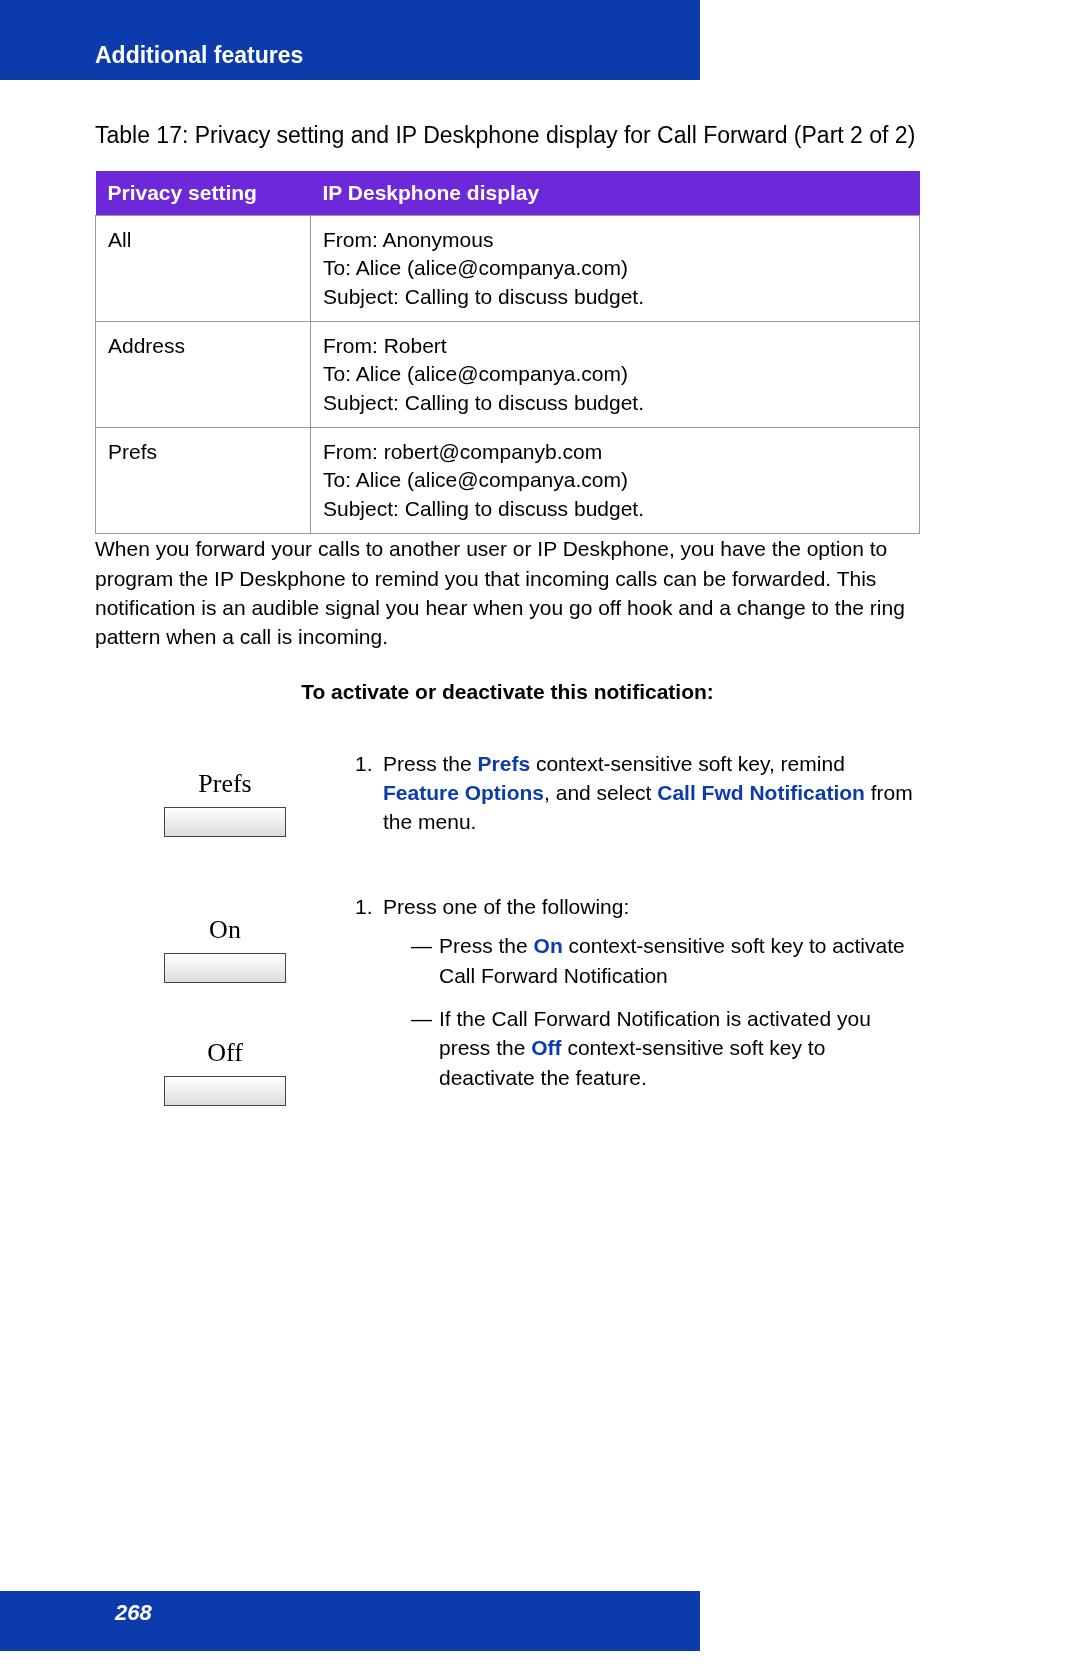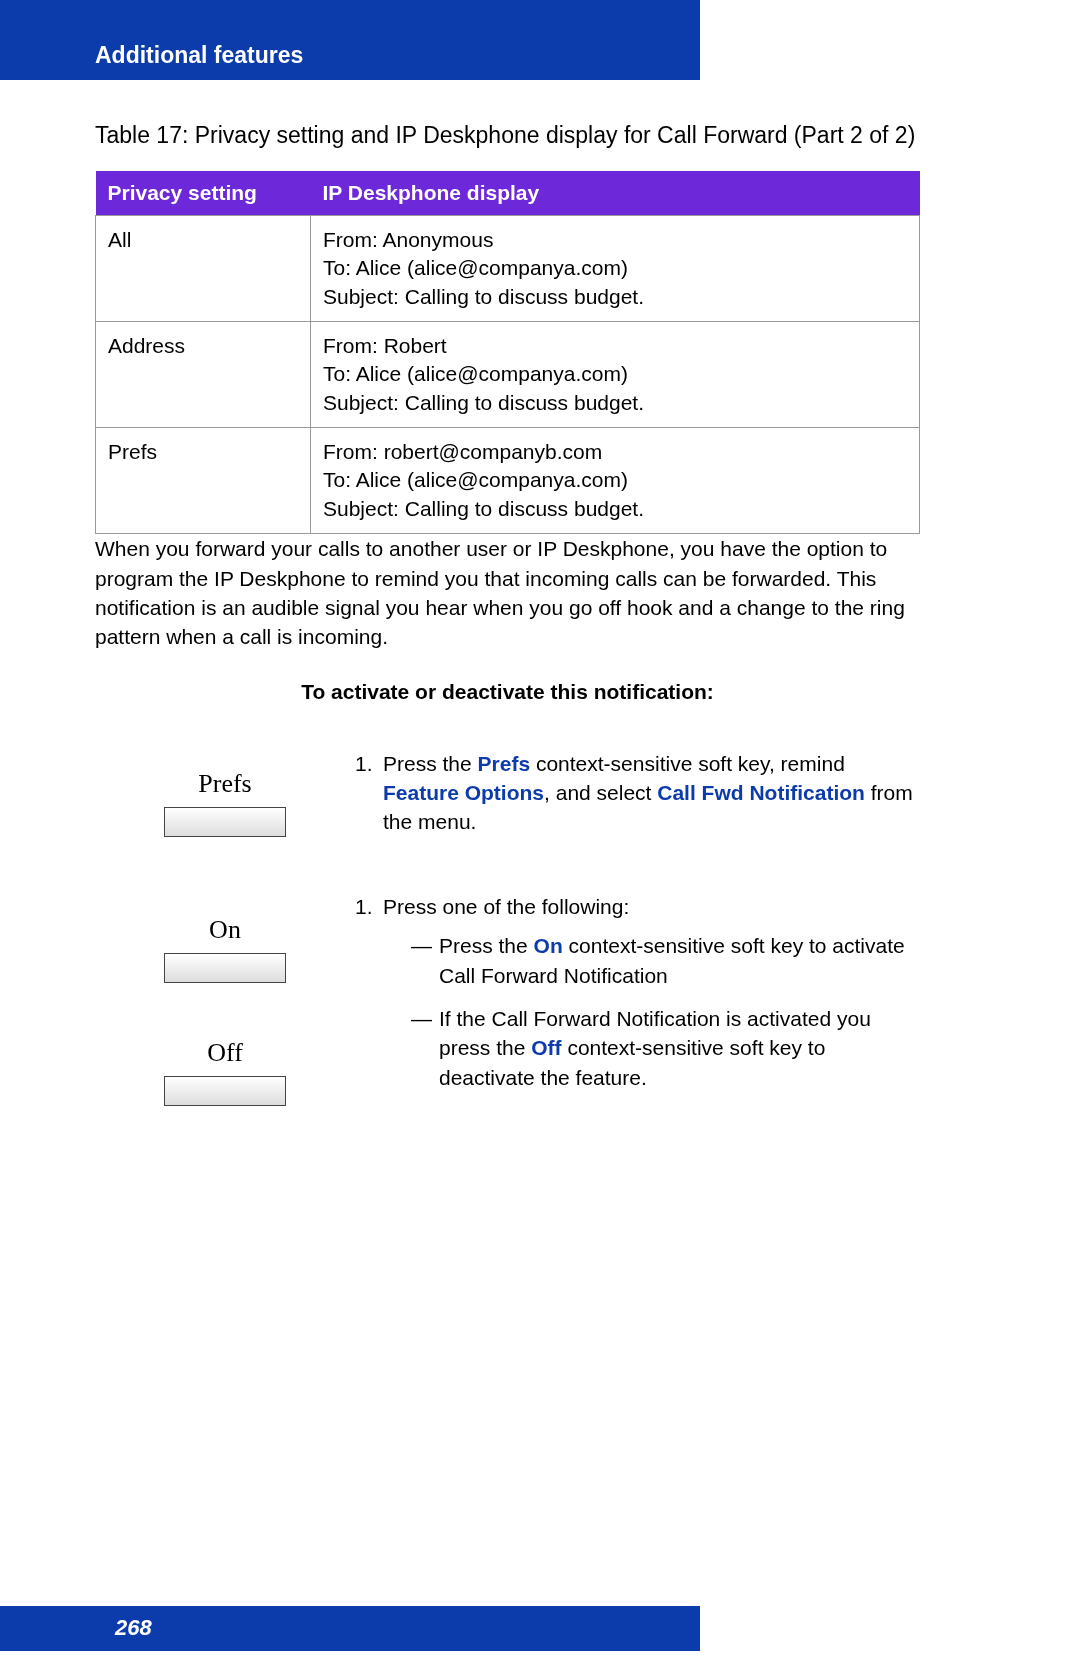--- a/index.html
+++ b/index.html
@@ -132,21 +132,21 @@
   .sube .dash {
     width: 28px;
     flex-shrink: 0;
   }
   .link { color: #0c3bab; font-weight: bold; }
   .footer-band {
     position: absolute;
     bottom: 18px;
     left: 0;
     width: 700px;
-    height: 45px;
+    height: 60px;
     background: #0c3bab;
   }
   .footer-num {
     position: absolute;
     left: 115px;
     top: 9px;
     color: #fff;
     font-weight: bold;
     font-style: italic;
     font-size: 22px;

